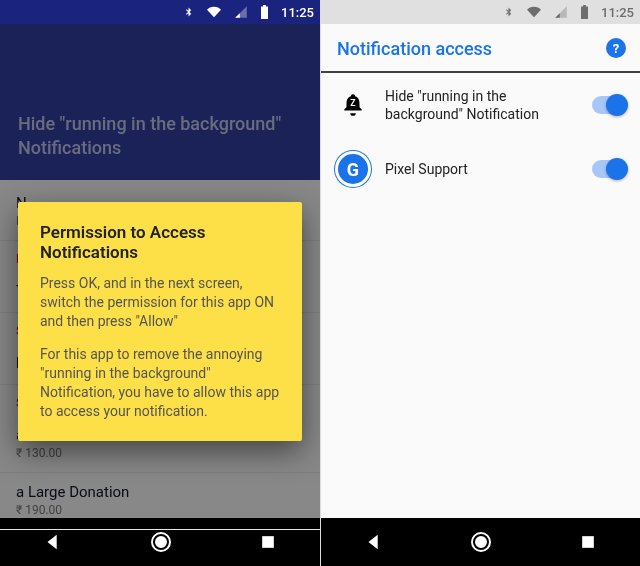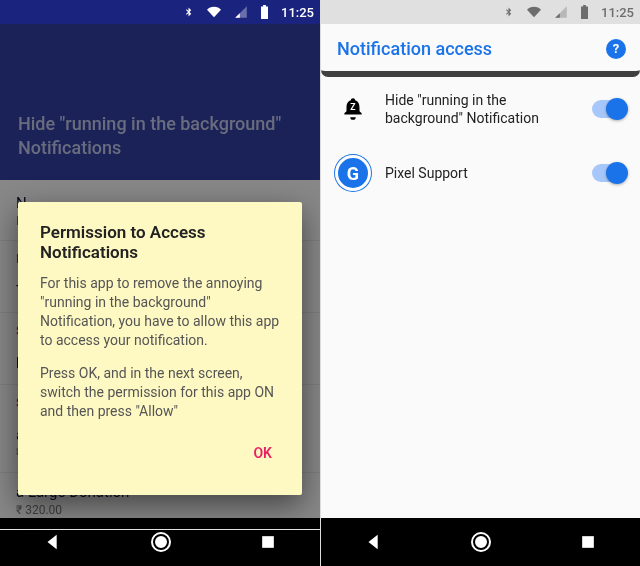--- a/index.html
+++ b/index.html
@@ -17,30 +17,30 @@
 .appbar { height: 156px; background:#303f9f; color:#c0c5e6; display:flex; flex-direction:column; justify-content:flex-end; padding: 0 18px 20px; }
 .appbar .title { font-size:18px; line-height:24px; font-weight:500; }
 
 .scrim { position:absolute; inset:0; background:rgba(0,0,0,0.45); }
 .behind { position:absolute; inset:0; padding-top:0; }
 .section { padding: 10px 16px 6px; font-size:13px; color:#d81b60; font-weight:500; }
 .row { padding: 10px 16px 12px; border-bottom:1px solid #e6e6e6; }
 .row .h { font-size:15px; color:#0f172a; }
 .row .s { font-size:12px; color:#777; margin-top:2px; }
 
-.dialog { position:absolute; left:18px; right:18px; top:178px; background:#fef9c3; border-radius:2px; box-shadow:0 10px 30px rgba(0,0,0,0.5); padding:20px 22px 22px; }
+.dialog { position:absolute; left:18px; right:18px; top:178px; background:#fde047; border-radius:2px; box-shadow:0 10px 30px rgba(0,0,0,0.5); padding:20px 22px 6px; }
 .dialog .dtitle { font-size:17px; font-weight:600; color:#222; margin-bottom:12px; }
 .dialog p { font-size:14px; color:#555; line-height:19px; margin-bottom:14px; }
 .dialog .actions { display:flex; justify-content:flex-end; padding: 4px 0 6px; }
 .dialog .okbtn { color:#e91e63; font-weight:600; font-size:14px; padding:6px 8px; cursor:pointer; }
 
 
 .phone.right { border-left:1px solid #ddd; }
 .phone.right .content { flex:1; background:#fafafa; } 
-.titlebar { display:flex; align-items:center; justify-content:space-between; padding: 14px 14px 12px 16px; border-bottom:6px solid #404040;border-radius:7px; }
+.titlebar { display:flex; align-items:flex-start; justify-content:space-between; padding: 14px 14px 12px 16px; border-bottom:2px solid #404040; }
 .titlebar .t { color:#1a73e8; font-size:18px; font-weight:500; }
 .help { width:20px; height:20px; border-radius:50%; background:#1a73e8; color:#fff; display:flex; align-items:center; justify-content:center; font-size:13px; font-weight:700; }
 
 .setting { display:flex; align-items:center; padding:14px 14px; gap:14px; }
 .setting .icon { width:36px; height:36px; display:flex; align-items:center; justify-content:center; }
 .bell { width:26px; height:26px; }
 .gicon { width:36px; height:36px; border-radius:50%; background:#1a73e8; display:flex; align-items:center; justify-content:center; box-shadow: inset 0 0 0 3px #fff, 0 0 0 1px #1a73e8;}
 .gicon span { color:#fff; font-weight:700; font-size:18px; }
 .setting .label { flex:1; font-size:14px; color:#222; line-height:18px; }
 
@@ -98,32 +98,29 @@
         <div class="row">
             <div class="h">h</div>
           </div>
         <div class="section">Support me with …</div>
         <div class="row">
           <div class="h">a Small Donation</div>
           <div class="s">₹ 130.00</div>
         </div>
         <div class="row">
           <div class="h">a Large Donation</div>
-          <div class="s">₹ 320.00</div>
+          <div class="s">₹ 190.00</div>
         </div>
       </div>
     </div>
     <div class="scrim"></div>
     <div class="dialog">
       <div class="dtitle">Permission to Access Notifications</div>
+      <p>Press OK, and in the next screen, switch the permission for this app ON and then press "Allow"</p>
       <p>For this app to remove the annoying "running in the background" Notification, you have to allow this app to access your notification.</p>
-      <p>Press OK, and in the next screen, switch the permission for this app ON and then press "Allow"</p>
-      <div class="actions">
-        <div class="okbtn">OK</div>
-      </div>
     </div>
   </div>
   <div class="navbar">
     <span class="navbtn">
         <svg width="22" height="22" viewBox="0 0 24 24" fill="none" stroke="#fff" stroke-width="2">
           <path d="M16 4 L6 12 L16 20 Z" fill="#fff" stroke="none"></path>
         </svg>
       </span>
     <span class="navbtn">
         <svg width="24" height="24" viewBox="0 0 24 24" fill="none" stroke="#fff" stroke-width="2">

